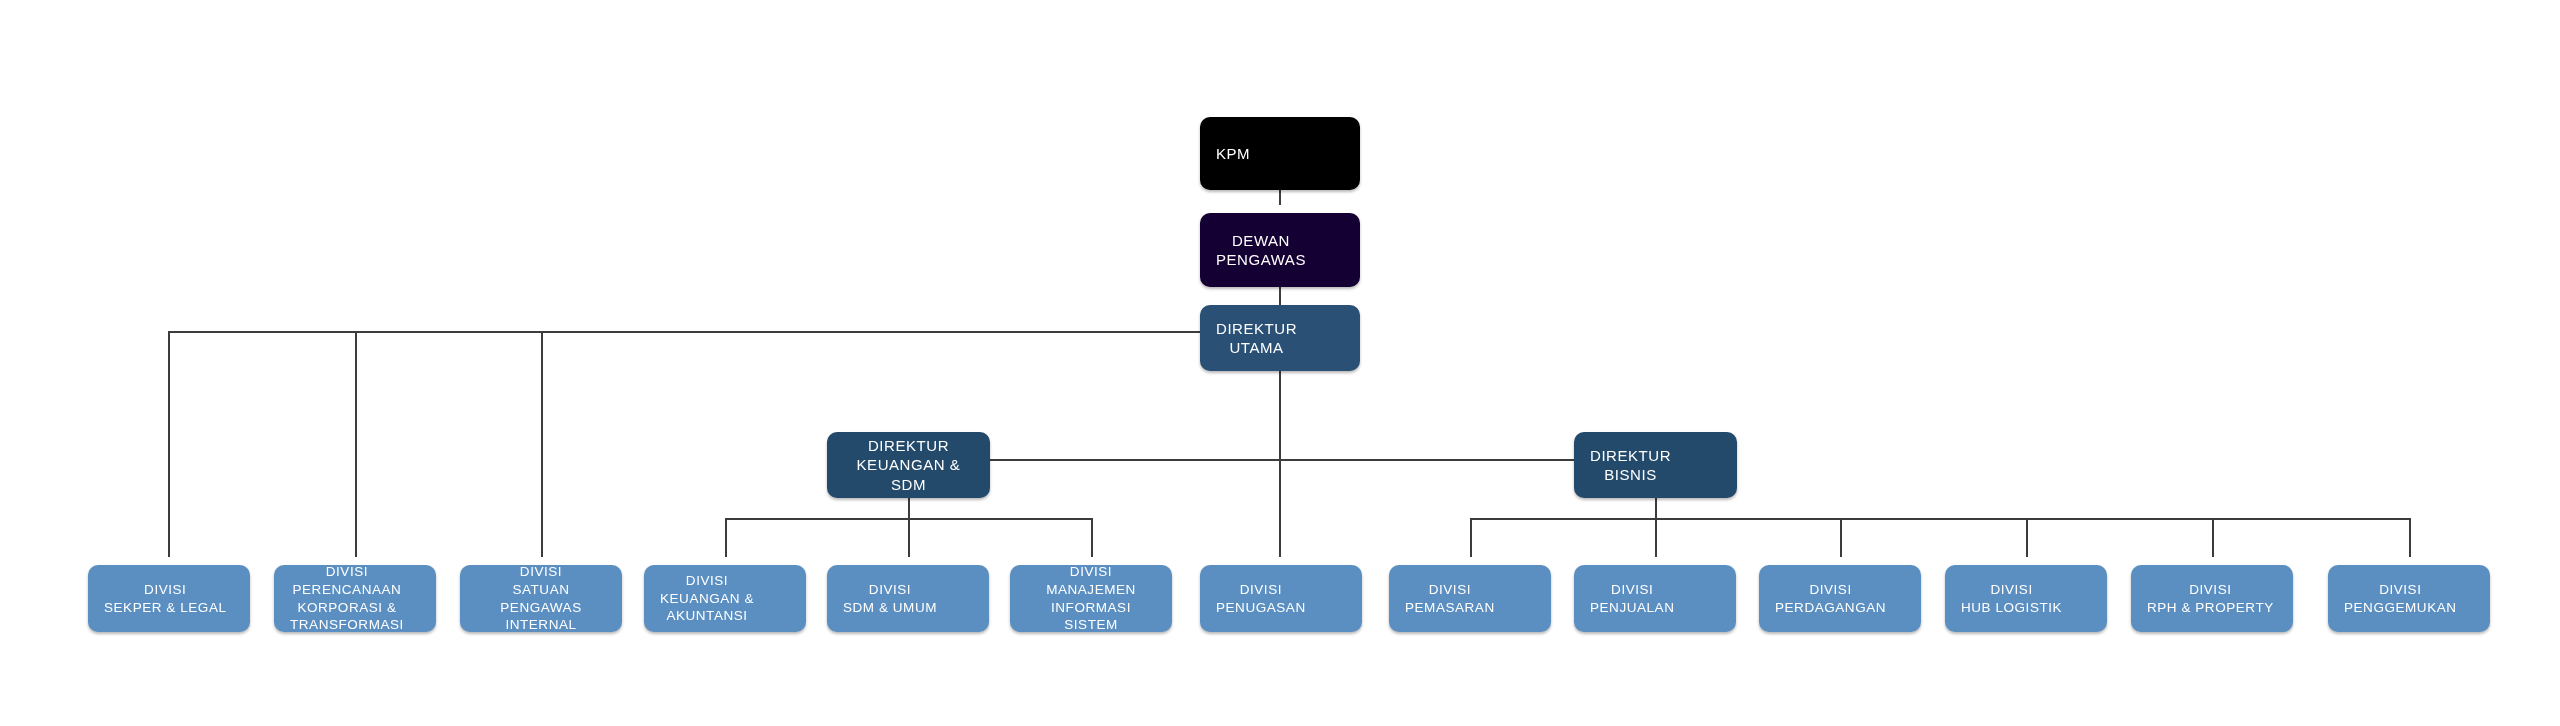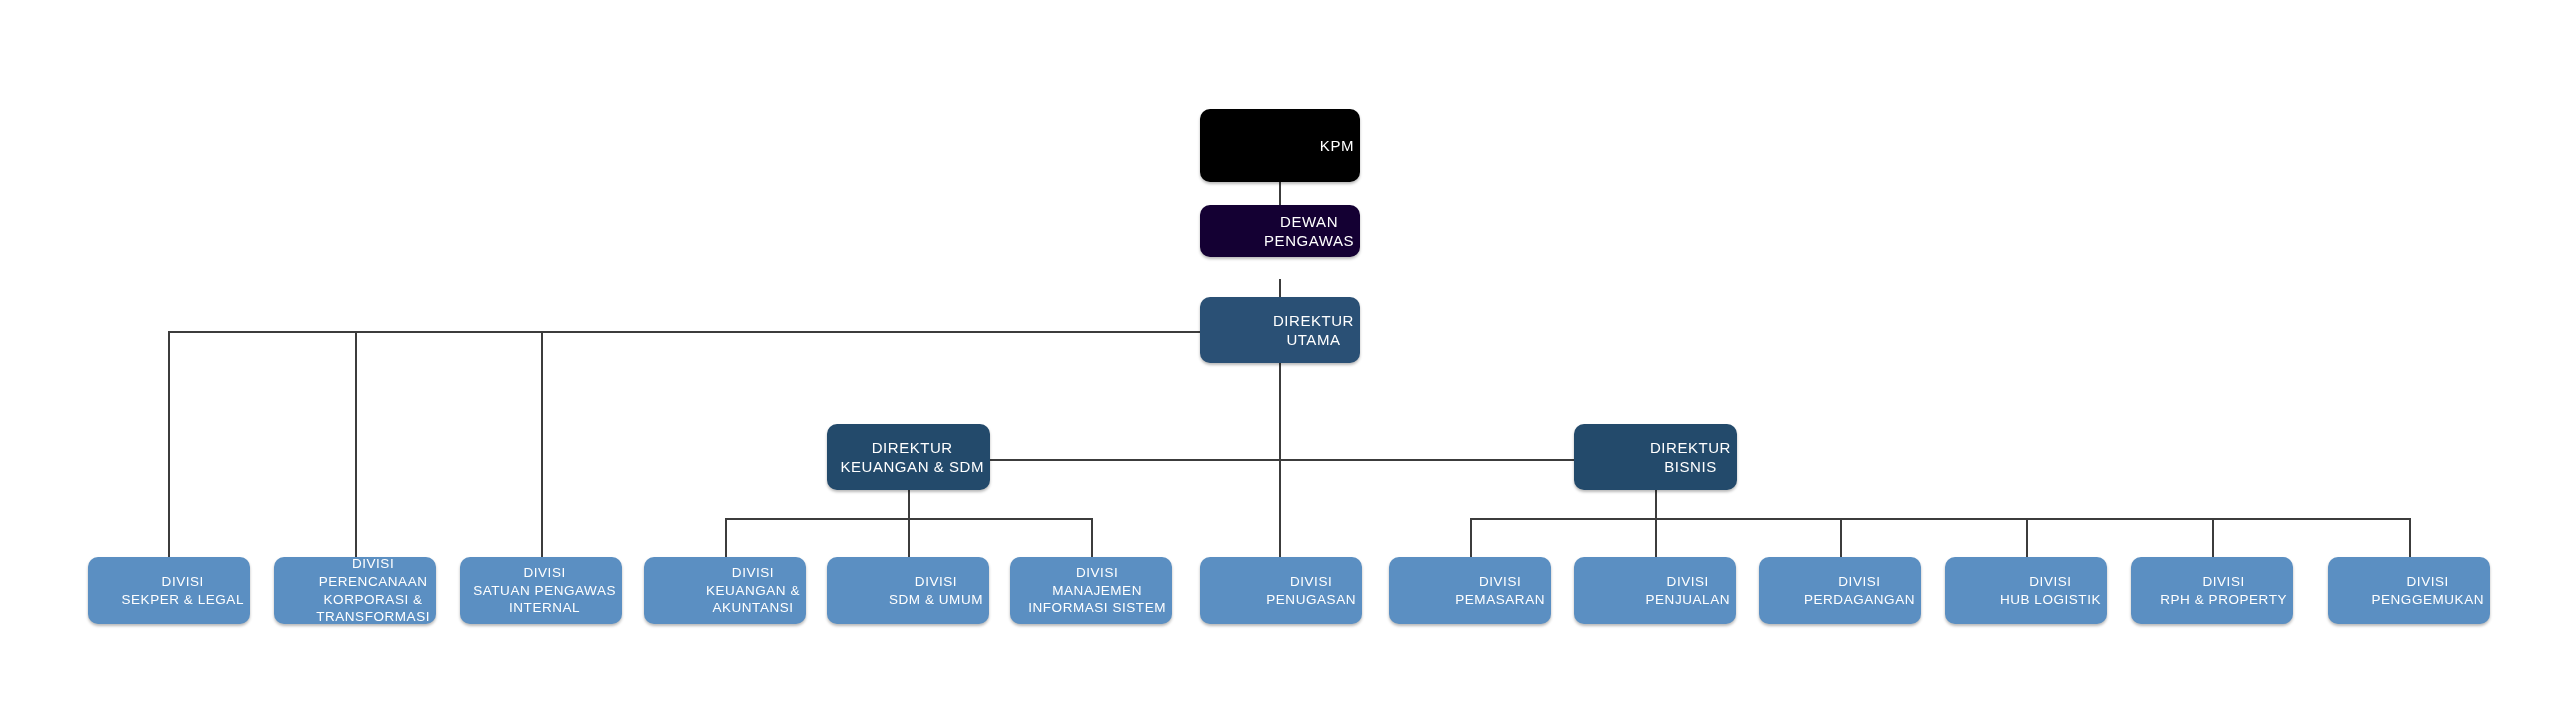--- a/index.html
+++ b/index.html
@@ -17,29 +17,30 @@
   .ln.v{width:2px;}
   .ln.h{height:2px;}
 
   
   .node{
     position:absolute;
     box-sizing:border-box;
     border-radius:10px;
     display:flex;
     align-items:center;
-    justify-content:flex-end;
+    justify-content:flex-start;
     text-align:center;
     color:#ffffff;
     letter-spacing:.55px;
     line-height:1.30;
     box-shadow:0 2px 3px rgba(0,0,0,.28);
     z-index:5;
-    padding:4px 6px;
+    padding:4px 16px;
     user-select:none;
+    margin-top:8px;
   }
   .node span{display:block;white-space:pre-line;}
 
   .lvl-kpm{background:#000000;font-size:15px;font-weight:400;}
   .lvl-dewan{background:#140033;font-size:15px;font-weight:400;}
   .lvl-dirut{background:#2a5075;font-size:15px;font-weight:400;}
   .lvl-dir{background:#234a6b;font-size:15px;font-weight:400;}
   .lvl-div{background:#5b8fc2;font-size:13.5px;font-weight:400;}
   .lvl-div-alt{background:#5b8fc2;font-size:13.5px;font-weight:400;}
 </style>
@@ -76,21 +77,21 @@
   <div class="ln v" style="left:1655px;top:518px;height:39px;"></div>
   <div class="ln v" style="left:1840px;top:518px;height:39px;"></div>
   <div class="ln v" style="left:2026px;top:518px;height:39px;"></div>
   <div class="ln v" style="left:2212px;top:518px;height:39px;"></div>
   <div class="ln v" style="left:2409px;top:518px;height:39px;"></div>
 
   <div class="node lvl-kpm" style="left:1200px;top:109px;width:160px;height:73px;">
     <span>KPM</span>
   </div>
 
-  <div class="node lvl-dewan" style="left:1200px;top:205px;width:160px;height:52px;">
+  <div class="node lvl-dewan" style="left:1200px;top:205px;width:160px;height:74px;">
     <span>DEWAN
 PENGAWAS</span>
   </div>
 
   <div class="node lvl-dirut" style="left:1200px;top:297px;width:160px;height:66px;">
     <span>DIREKTUR
 UTAMA</span>
   </div>
 
   <div class="node lvl-dir" style="left:827px;top:424px;width:163px;height:66px;">

